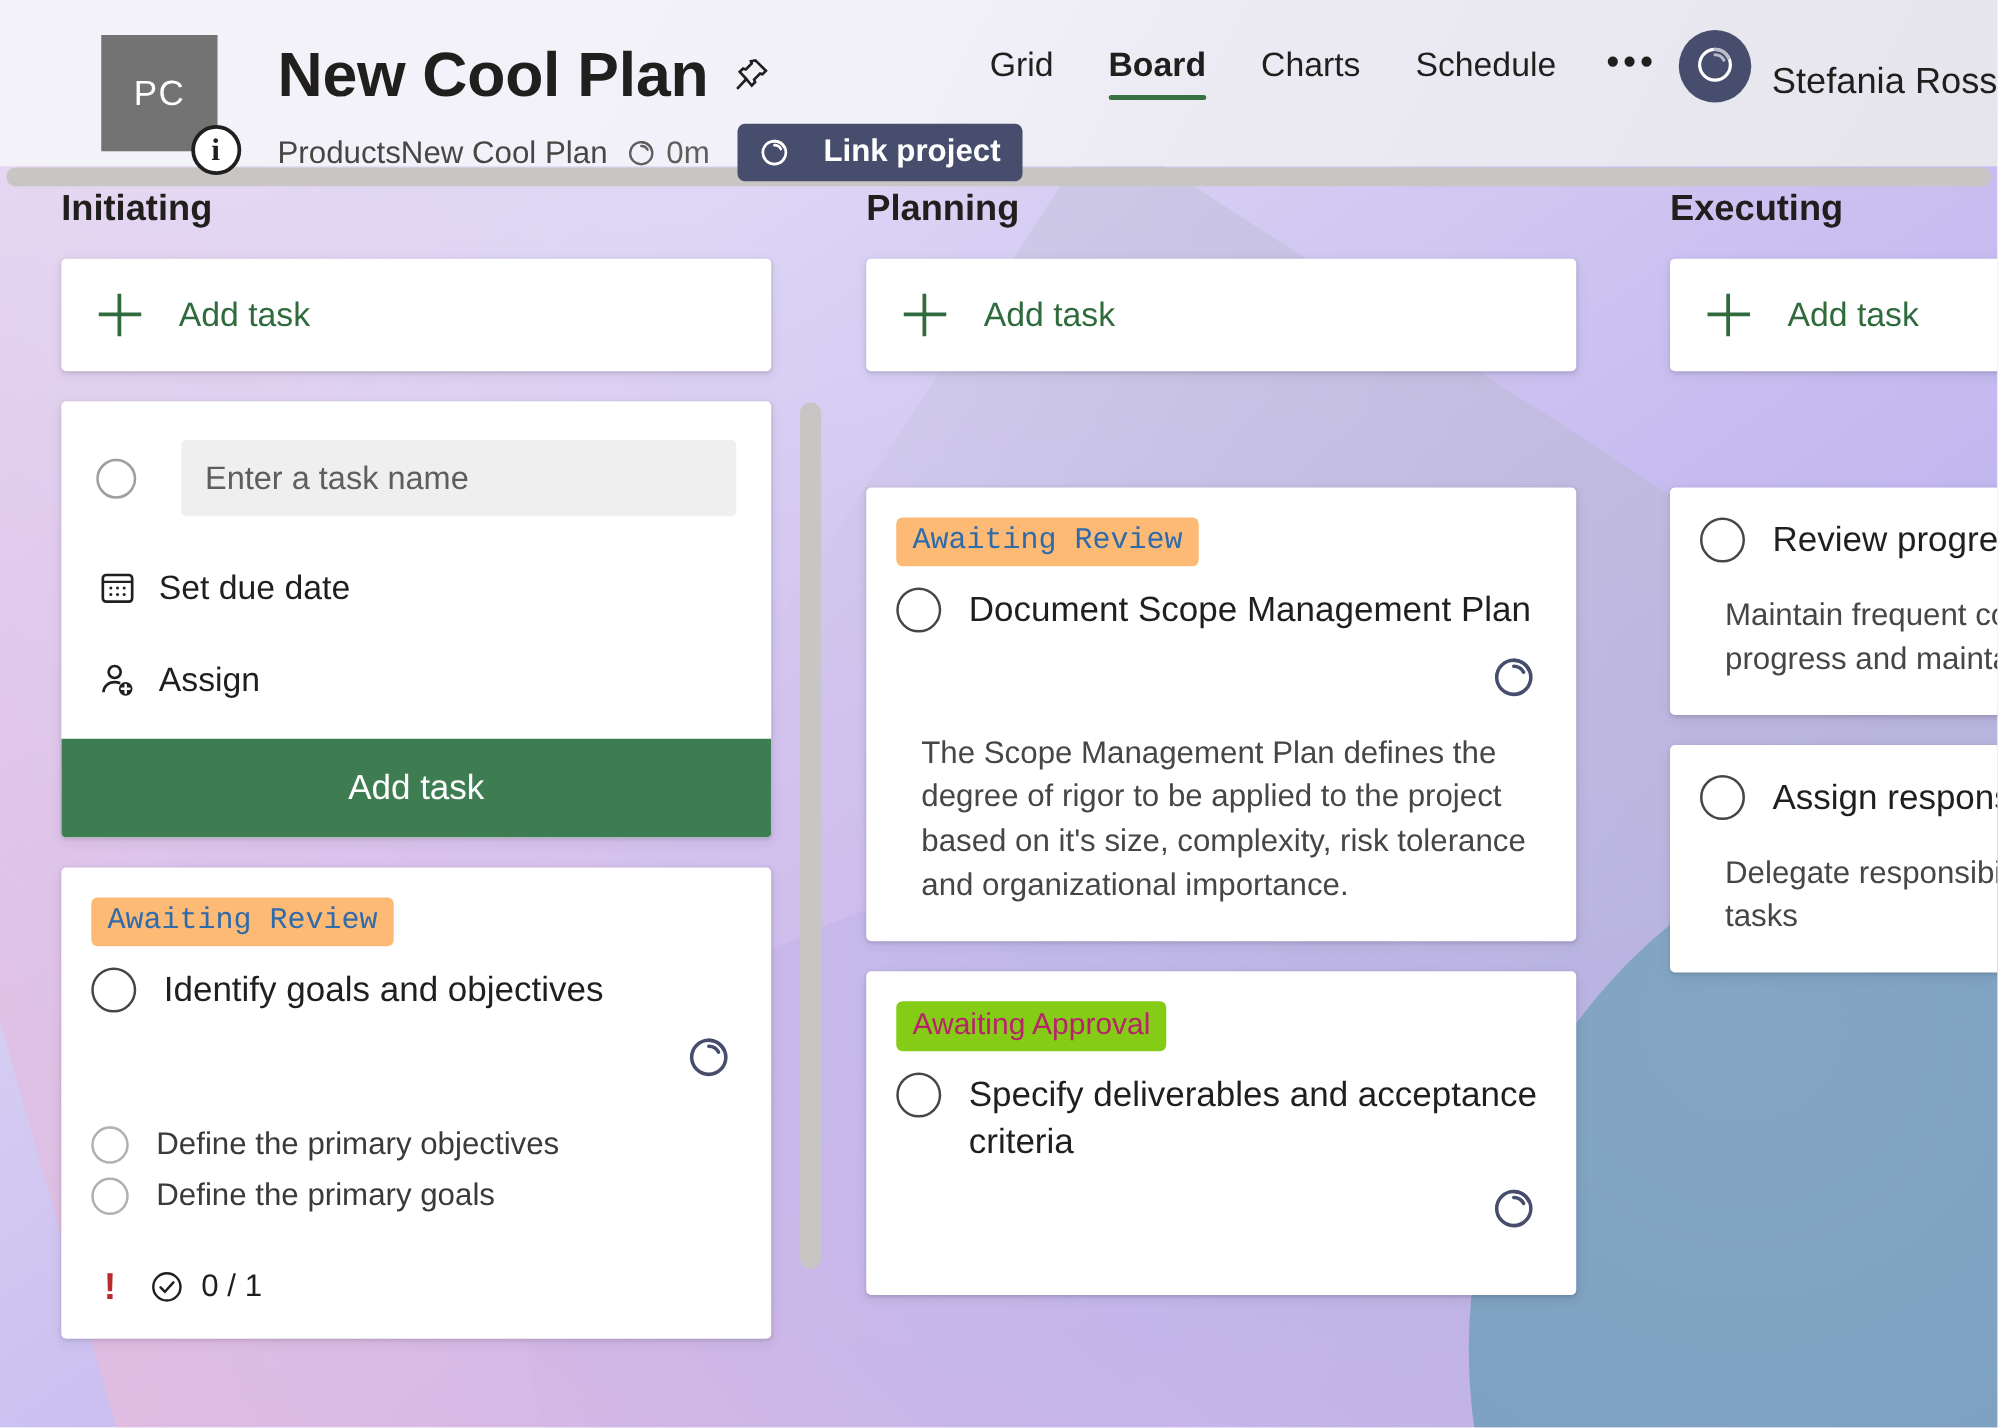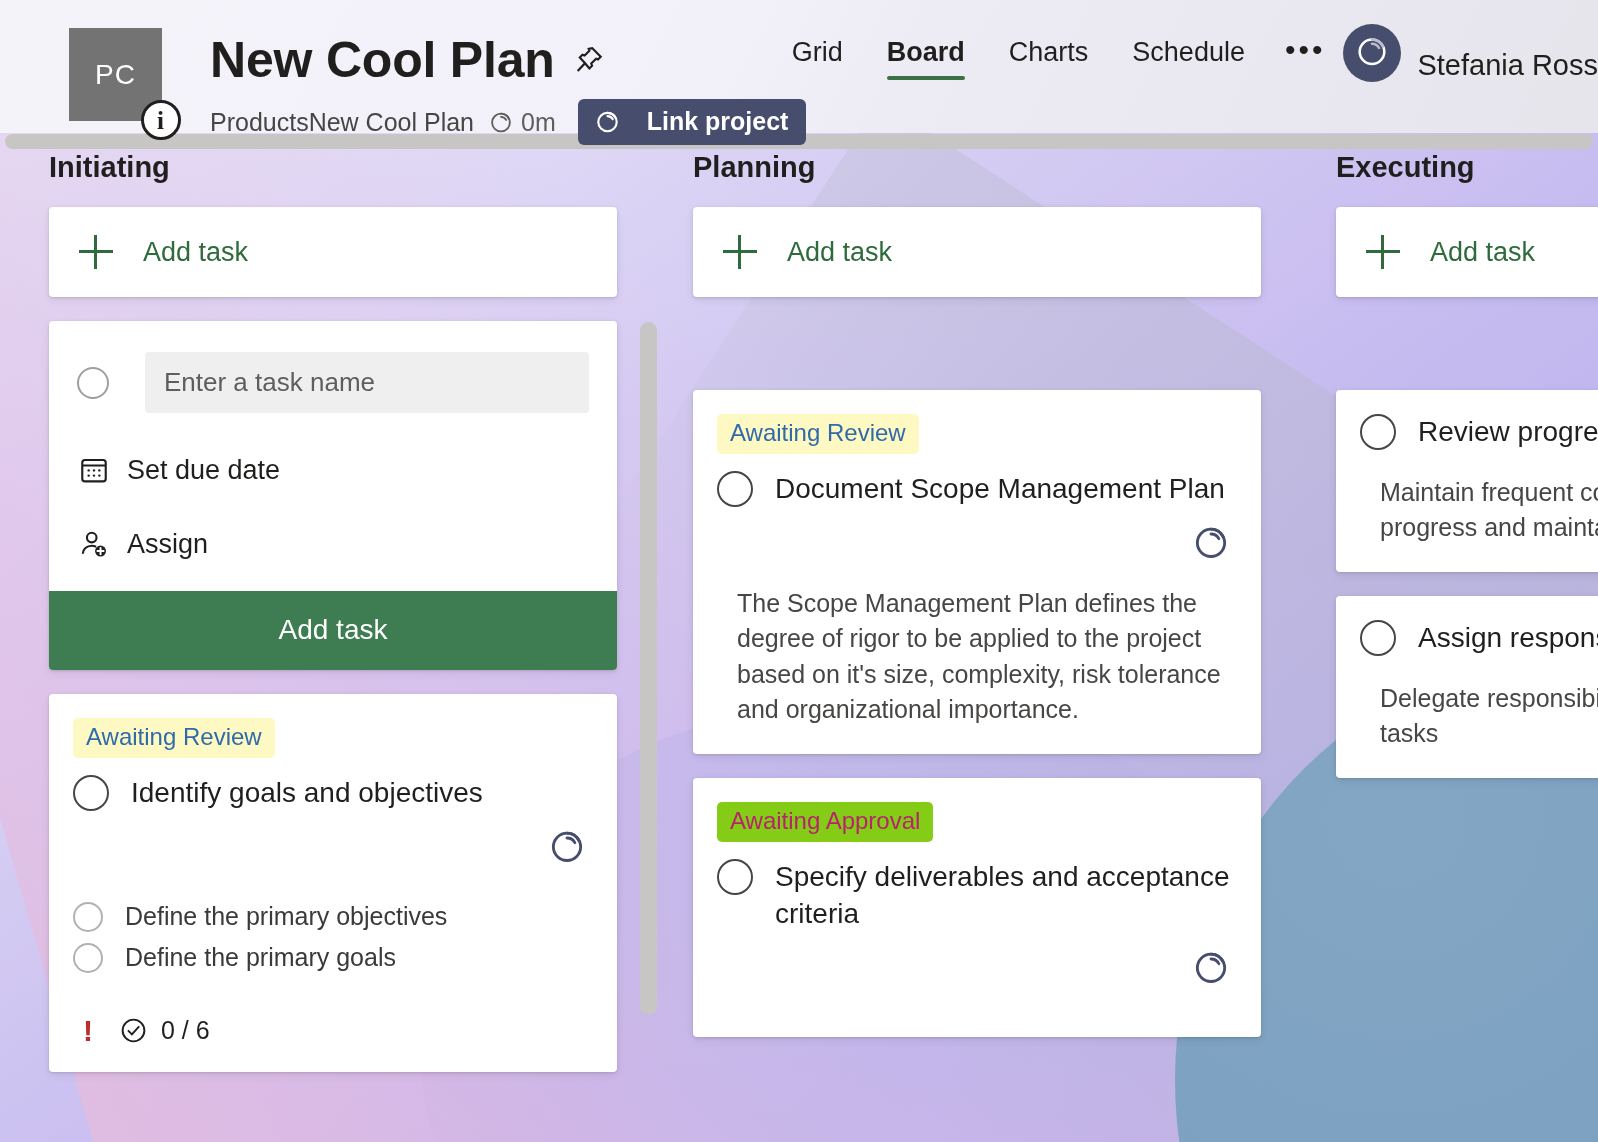--- a/index.html
+++ b/index.html
@@ -61,21 +61,21 @@
   
   .header {
     position: absolute;
     left: 0; top: 0;
     width: 1598px; height: 133px;
     background: linear-gradient(118deg, #f5f3fa 0%, #f2f0f8 45%, #eceaf3 60%, #e6e5ec 100%);
     z-index: 20;
   }
   .header-left {
     position: absolute;
-    left: 45px; top: 28px;
+    left: 57px; top: 28px;
     display: flex;
     align-items: flex-start;
     padding-left: 24px;
   }
   .plan-avatar {
     width: 93px; height: 93px;
     background: #737373;
     color: #ffffff;
     display: flex;
     align-items: center;
@@ -347,21 +347,21 @@
   
   .task-card { padding: 24px 28px 26px 24px; }
   .badge {
     display: inline-block;
     border-radius: 5px;
     padding: 5px 13px 7px 13px;
     font-size: 24px;
     margin-bottom: 17px;
     white-space: nowrap;
   }
-  .badge-review   { background: #fef9c3; color: #2f6bab; }
+  .badge-review   { background: #fdba74; color: #2f6bab; font-family: Liberation Mono, monospace; }
   .badge-approval { background: #84cc16; color: #b7246b; }
 
   .task-title-row {
     display: flex;
     align-items: flex-start;
     gap: 22px;
   }
   .task-title {
     font-size: 28px;
     color: #201f1e;
@@ -579,21 +579,21 @@
 
         <div class="card-footer">
           <span class="bang-ico">!</span>
           <span class="footer-count">
             <span>
               <svg viewBox="0 0 24 24" fill="none" stroke="#201f1e" stroke-width="1.6" stroke-linecap="round">
                 <circle cx="12" cy="12" r="9"></circle>
                 <path d="M7.8 12.3l2.9 2.9 5.6-6.2"></path>
               </svg>
             </span>
-            <span>0 / 6</span>
+            <span>0 / 1</span>
           </span>
         </div>
       </div>
     </div>
 
     <div class="column col-2">
       <div class="col-title">Planning</div>
 
       <div class="card add-task-card">
         <span class="plus-ico"></span>

